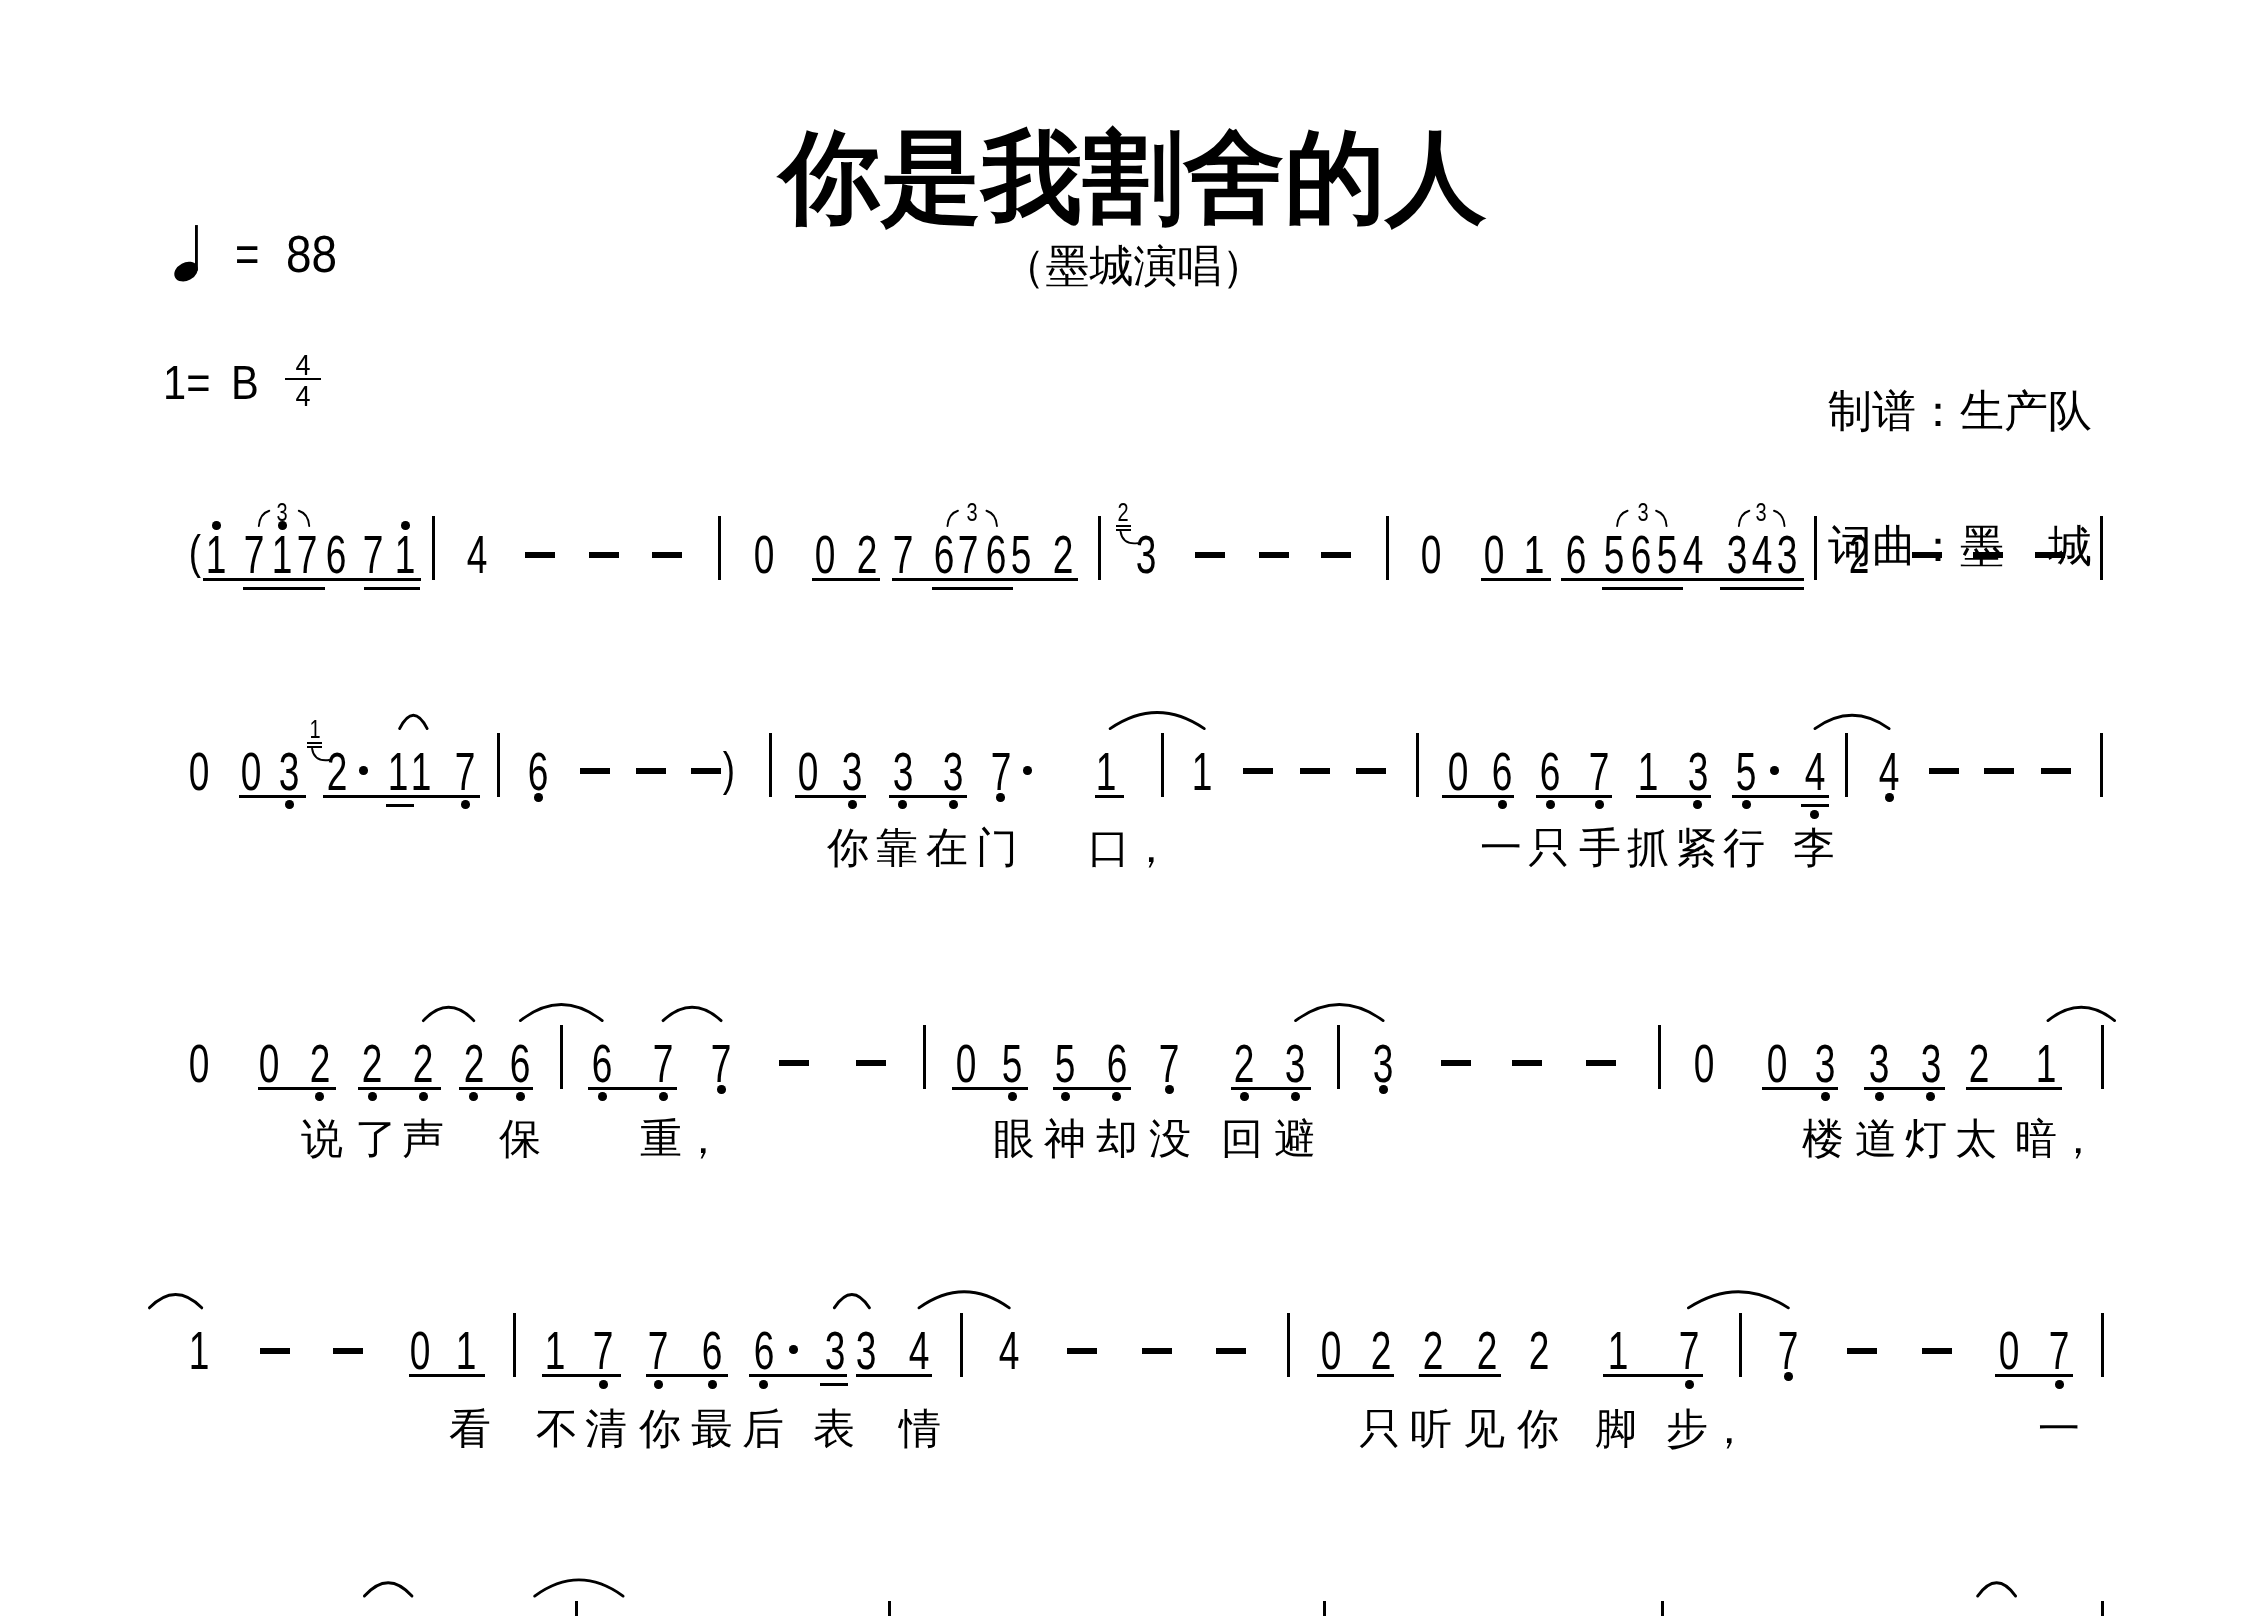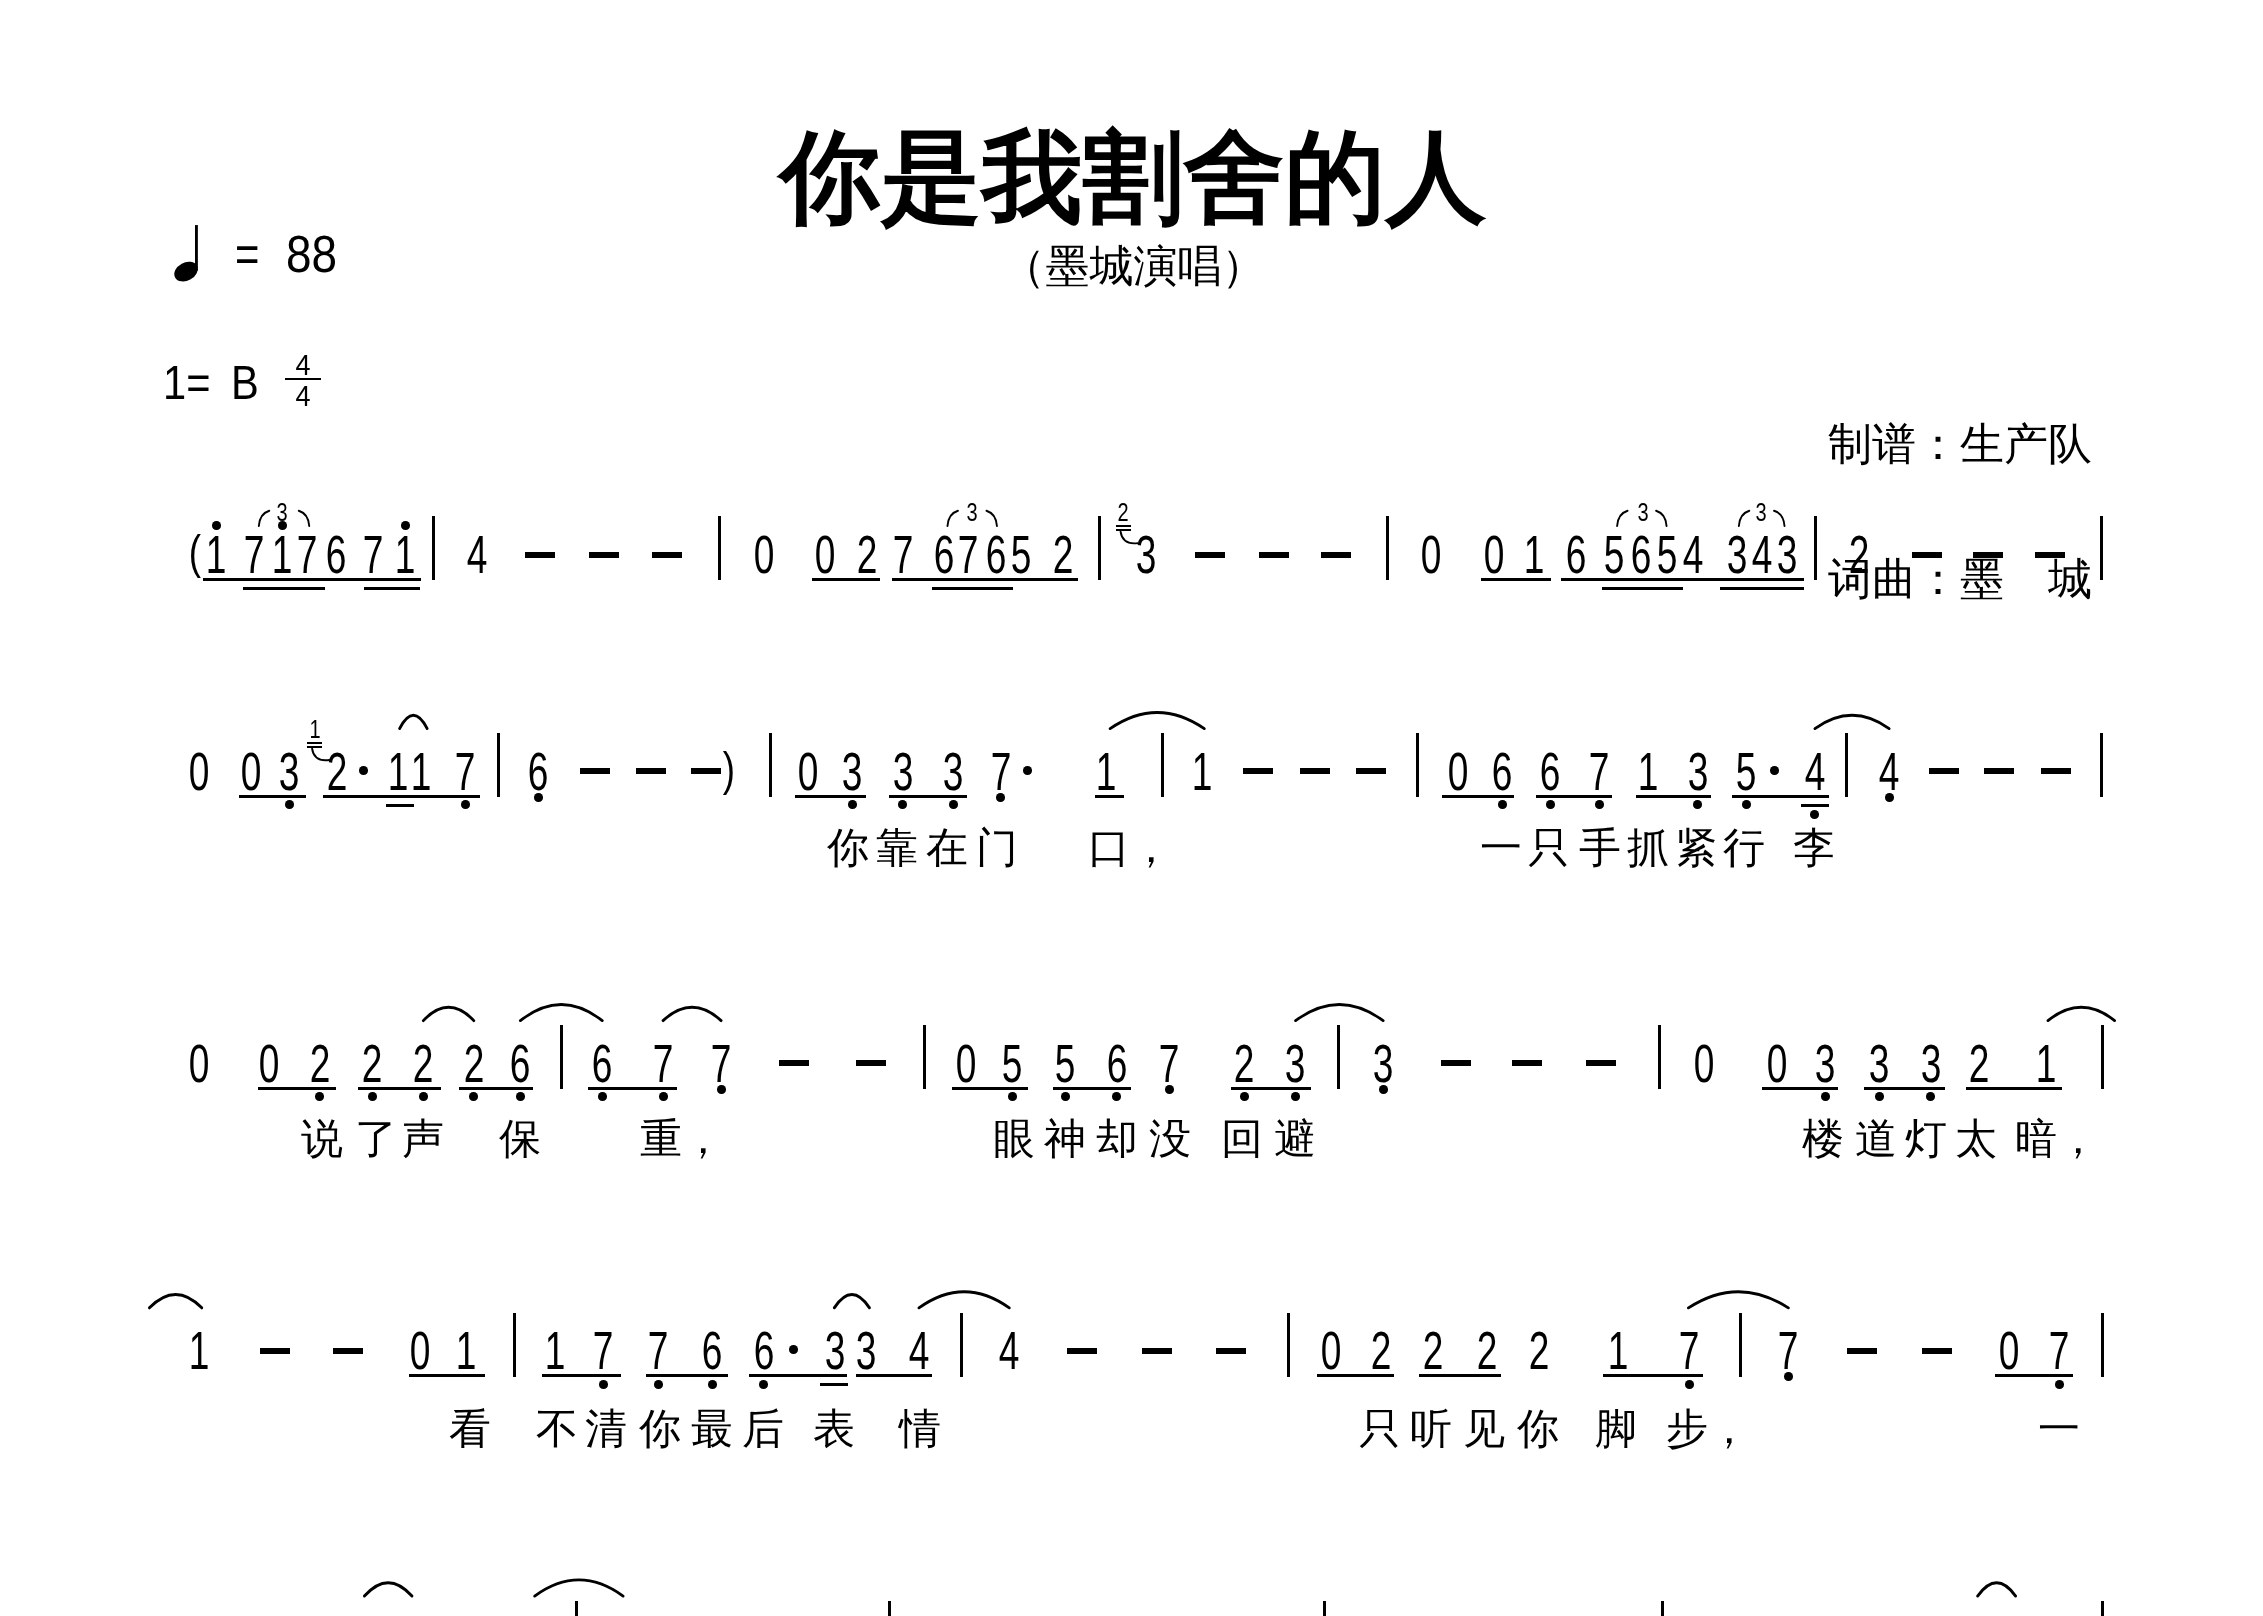--- a/index.html
+++ b/index.html
@@ -10,21 +10,21 @@
     .latin{font-family:"Liberation Sans",sans-serif;white-space:nowrap;}
     .tempo-note{left:167px;top:221px;width:38px;height:67px;}
     .tempo-eq{left:235px;top:229px;font-size:51px;line-height:51px;transform:scaleX(0.82);transform-origin:left top;}
     .tempo-bpm{left:286px;top:229px;font-size:51px;line-height:51px;transform:scaleX(0.9);transform-origin:left top;}
     .key-label{left:163px;top:358px;font-size:49px;line-height:49px;transform:scaleX(0.85);transform-origin:left top;}
     .key-tonic{left:231px;top:358px;font-size:49px;line-height:49px;transform:scaleX(0.85);transform-origin:left top;}
     .ts-num{font-size:30px;line-height:30px;width:38px;left:284px;text-align:center;transform:scaleX(0.9);}
     .ts-top{top:350px;}
     .ts-bot{top:381px;}
     .ts-line{left:285px;top:378px;width:36px;height:1.9px;background:#000;}
-    .credits{left:1828px;top:331px;font-size:44px;line-height:45px;white-space:pre;}
+    .credits{left:1828px;top:298px;font-size:44px;line-height:45px;white-space:pre;}
     #score{position:absolute;left:0;top:0;width:2264px;height:1617px;}
     #score-svg{position:absolute;left:0;top:0;width:2264px;height:1617px;overflow:visible;}
     .note{position:absolute;font-family:"Liberation Sans",sans-serif;font-size:53px;line-height:53px;transform:translateX(-50%) scaleX(0.7);white-space:nowrap;}
     .paren{position:absolute;font-family:"Liberation Sans",sans-serif;font-size:46px;line-height:46px;transform:translateX(-50%) scaleX(0.8);}
     .grace{position:absolute;font-family:"Liberation Sans",sans-serif;font-size:25px;line-height:25px;transform:translateX(-50%) scaleX(0.8);}
     .tri{position:absolute;font-family:"Liberation Sans",sans-serif;font-size:25px;line-height:25px;transform:translateX(-50%) scaleX(0.8);}
     .bar{position:absolute;width:2.9px;background:#000;}
     .dash{position:absolute;width:30px;height:5.7px;background:#000;}
     .dot{position:absolute;width:8.6px;height:8.6px;border-radius:50%;background:#000;}
     .uline{position:absolute;height:2.9px;background:#000;}

